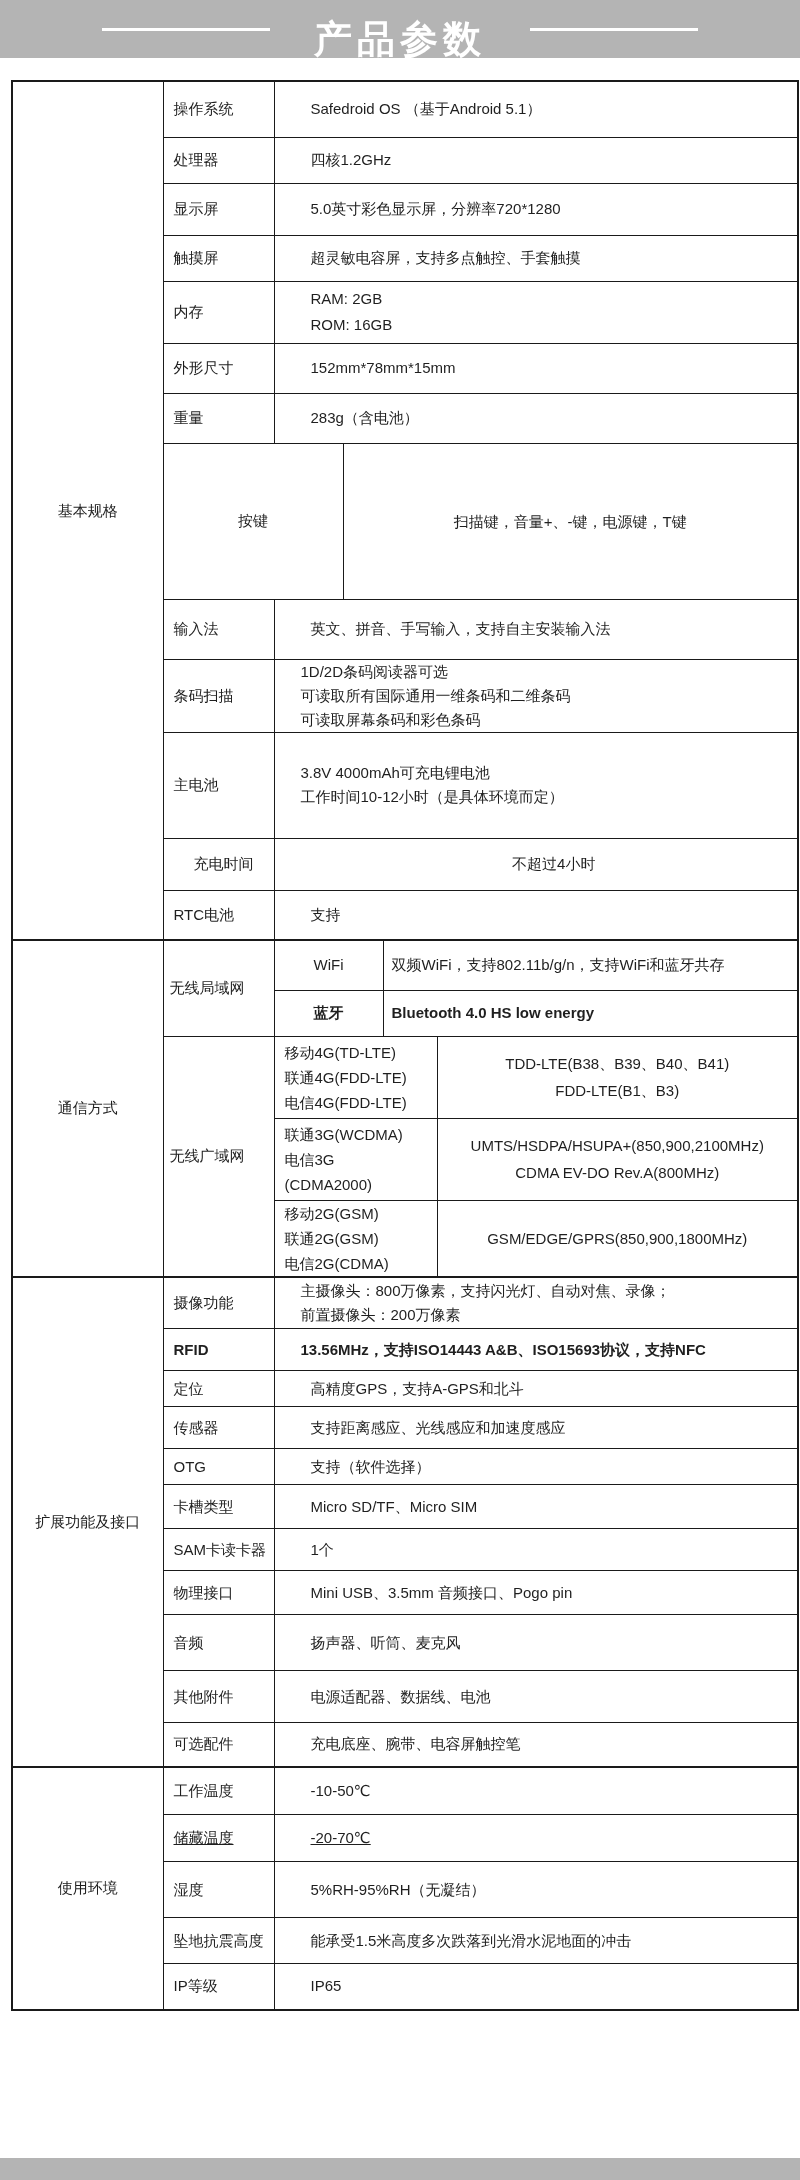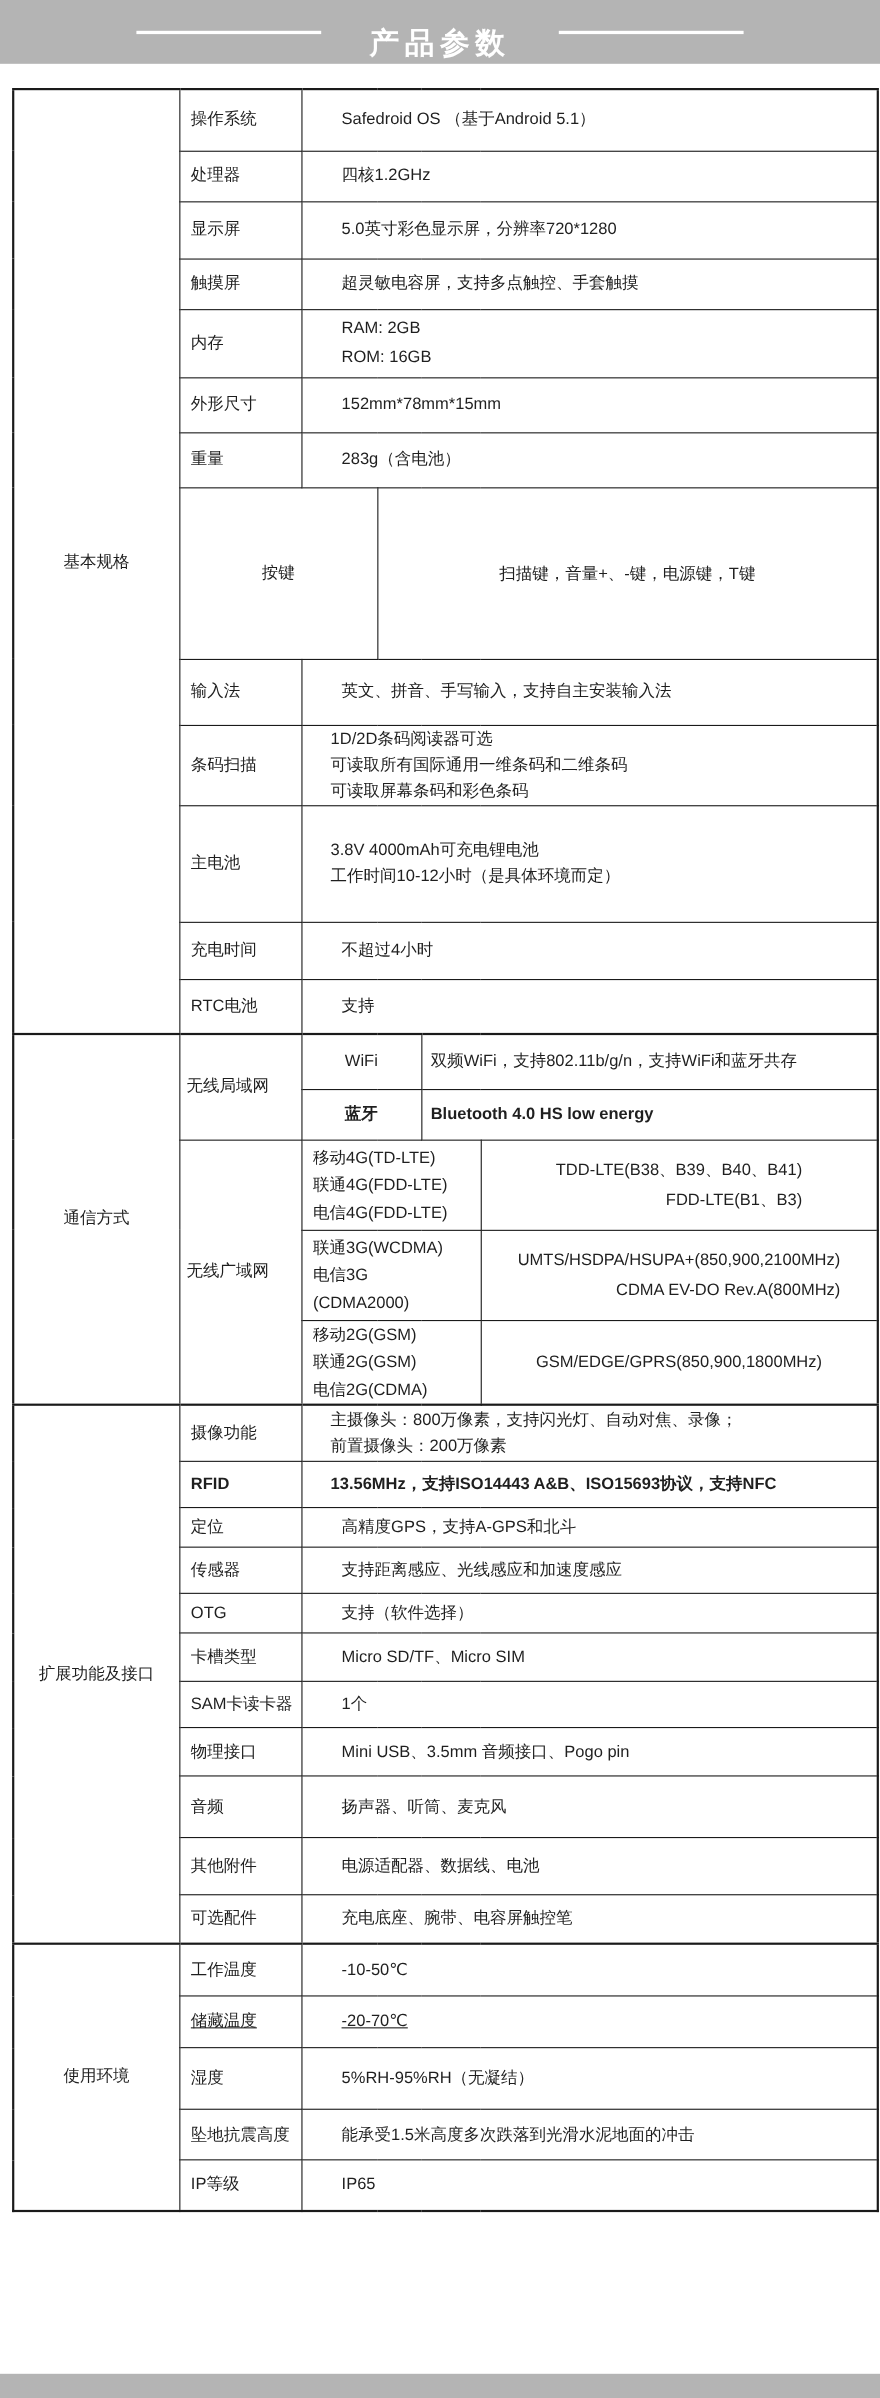--- a/index.html
+++ b/index.html
@@ -7,21 +7,21 @@
     width:800px;height:2180px;position:relative;background:#ffffff;
     font-family:"Liberation Sans","DejaVu Sans",sans-serif;color:#1f1f1f;
   }
   
   .banner{
     height:58px;background:#b4b4b4;
     display:flex;align-items:center;justify-content:center;gap:44px;
   }
   .banner .line{width:168px;height:3px;background:#ffffff;}
   .banner .title{
-    font-size:27px;font-weight:bold;color:#ffffff;letter-spacing:5px;
+    font-size:38px;font-weight:bold;color:#ffffff;letter-spacing:5px;
     line-height:58px;white-space:nowrap;margin-top:20px;
   }
   
   table.spec{
     table-layout:fixed;width:786px;margin:22px 0 0 11px;
     border-collapse:collapse;border:2px solid #1a1a1a;
   }
   table.spec td{
     border:1px solid #1a1a1a;vertical-align:middle;
     font-size:15px;padding:0;overflow:hidden;
@@ -31,21 +31,21 @@
   .c-section{text-align:center;font-size:15px;}
   .c-label .cellwrap{padding-left:10px;}
   .c-label-wide{text-align:center;}
   .c-group .cellwrap{padding-left:6px;}
   .c-sub{text-align:center;}
   .c-sub-left .cellwrap{padding-left:10px;line-height:25px;}
   .c-val .cellwrap{padding-left:36px;}
   .c-val.c-val-tight .cellwrap{padding-left:26px;line-height:24px;}
   .c-val-lan .cellwrap{padding-left:8px;}
   .c-val-center{text-align:center;}
-  .c-val-center .cellwrap{display:inline-block;text-align:right;line-height:27px;vertical-align:middle;}
+  .c-val-center .cellwrap{display:inline-block;text-align:center;line-height:27px;vertical-align:middle;}
   
   .footer-bar{position:absolute;left:0;bottom:0;width:800px;height:22px;background:#b4b4b4;}
 </style>
 </head>
 <body>
 
 <div class="banner">
   <div class="line"></div>
   <div class="title">产品参数</div>
   <div class="line"></div>
@@ -191,21 +191,21 @@
             <div>主电池</div>
           </div>
         </td>
         <td colspan="4" class="c-val c-val-tight">
           <div class="cellwrap">
             <div>3.8V 4000mAh可充电锂电池</div>
             <div>工作时间10-12小时（是具体环境而定）</div>
           </div>
         </td>
       </tr>
-      <tr style="height: 52px;">
+      <tr style="height: 52px; text-align: center;">
         <td class="c-label">
           <div class="cellwrap">
             <div>充电时间</div>
           </div>
         </td>
         <td colspan="4" class="c-val">
           <div class="cellwrap">
             <div>不超过4小时</div>
           </div>
         </td>

